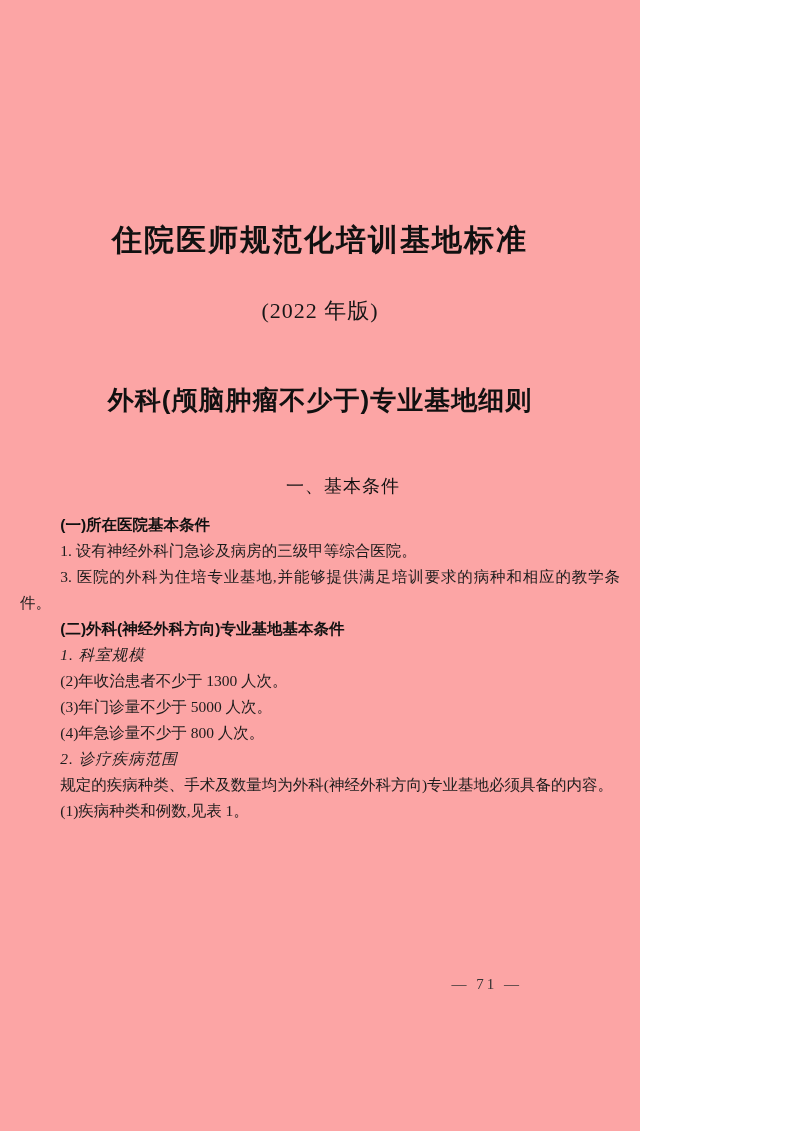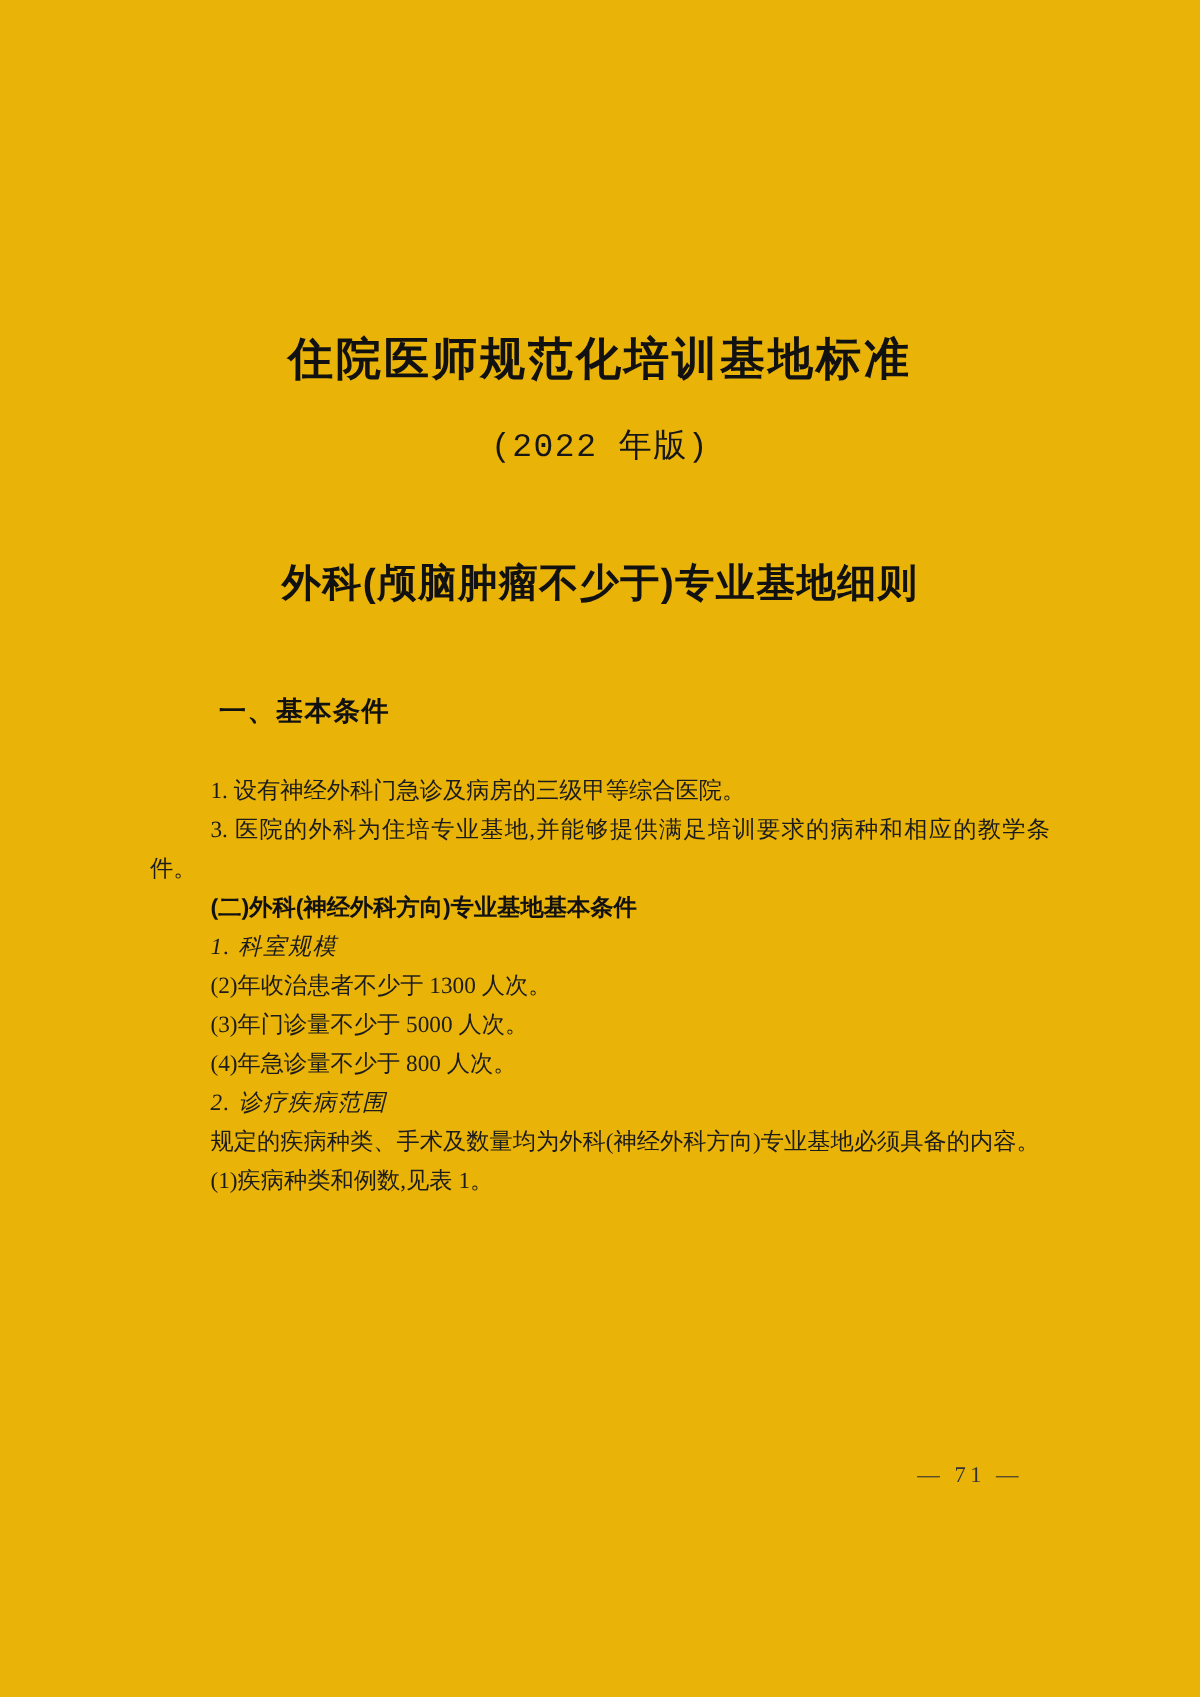--- a/index.html
+++ b/index.html
@@ -5,39 +5,39 @@
   * { margin: 0; padding: 0; box-sizing: border-box; }
   html, body {
     width: 800px;
     height: 1131px;
     background: #ffffff;
     font-family: "Liberation Serif", serif;
     color: #1a1a1a;
   }
   .page {
     position: relative;
-    width: 800px;
+    width: 640px;
     height: 1131px;
-    background: #eab308;
+    background: #fca5a5;
     overflow: hidden;
   }
   .main-title {
     margin-top: 222px;
     text-align: center;
     font-family: "Liberation Serif", "DejaVu Serif", serif;
     font-weight: bold;
     font-size: 30px;
     line-height: 36px;
     letter-spacing: 2px;
     color: #111111;
   }
   .edition {
-    margin-top: 27px;
+    margin-top: 39px;
     text-align: center;
-    font-family: Liberation Mono, monospace;
+    font-family: Liberation Serif, serif;
     font-weight: 500;
     font-size: 22px;
     line-height: 28px;
     letter-spacing: 1px;
     color: #161616;
   }
   .subtitle {
     margin-top: 58px;
     text-align: center;
     font-family: "Liberation Sans", "DejaVu Sans", sans-serif;
@@ -46,28 +46,29 @@
     line-height: 34px;
     letter-spacing: 1px;
     color: #111111;
   }
   .body-block {
     width: 600px;
     margin: 0 auto;
     padding: 0;
   }
   .section-heading {
-    margin: 56px 0 28px 0;
+    margin: 56px 0 13px 0;
     padding-left: 46px;
     font-family: "Liberation Serif", "DejaVu Serif", serif;
-    font-weight: bold;
+    font-weight: normal;
     font-size: 18px;
     line-height: 26px;
     letter-spacing: 1px;
     color: #111111;
+    text-align: center;
   }
   .para {
     font-size: 15.5px;
     line-height: 26px;
     text-indent: 2.6em;
     text-align: justify;
     color: #1c1c1c;
   }
   .sub-heading {
     font-family: "Liberation Sans", "DejaVu Sans", sans-serif;
@@ -100,20 +101,21 @@
   <h1 class="main-title">住院医师规范化培训基地标准</h1>
 
   <div class="edition">(2022 年版)</div>
 
   <h2 class="subtitle">外科(颅脑肿瘤不少于)专业基地细则</h2>
 
   <div class="body-block">
 
     <h3 class="section-heading">一、基本条件</h3>
 
+    <p class="sub-heading">(一)所在医院基本条件</p>
 
     <p class="para">1. 设有神经外科门急诊及病房的三级甲等综合医院。</p>
 
 
     <p class="para">3. 医院的外科为住培专业基地,并能够提供满足培训要求的病种和相应的教学条件。</p>
 
     <p class="sub-heading">(二)外科(神经外科方向)专业基地基本条件</p>
 
     <p class="para kaiti">1. 科室规模</p>
 

